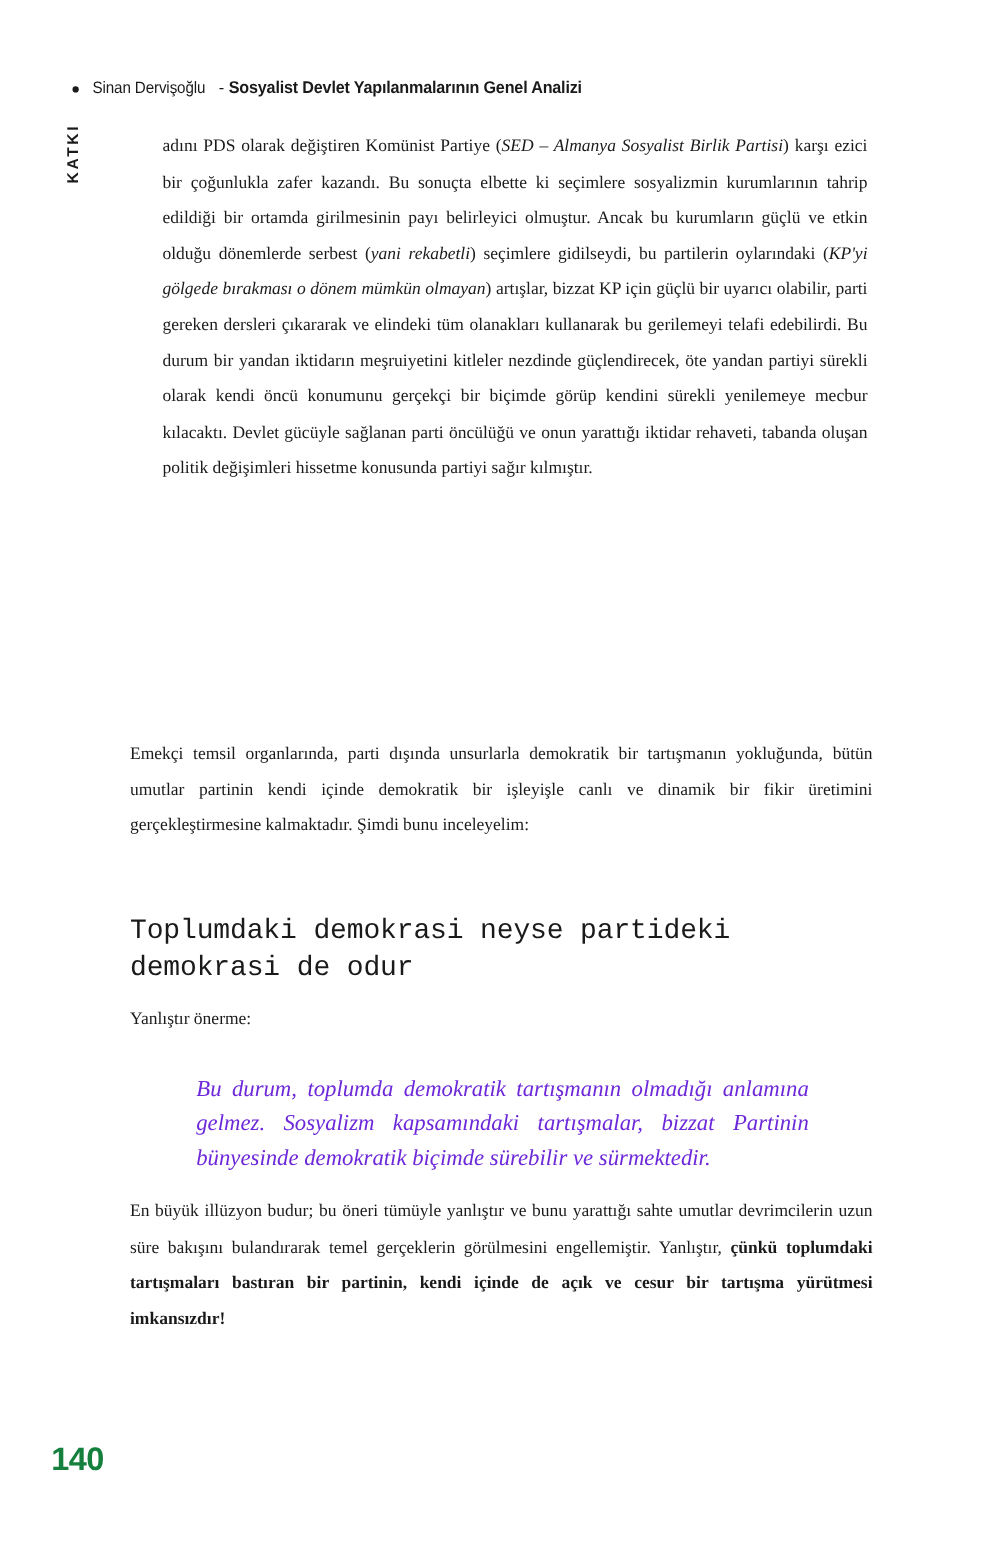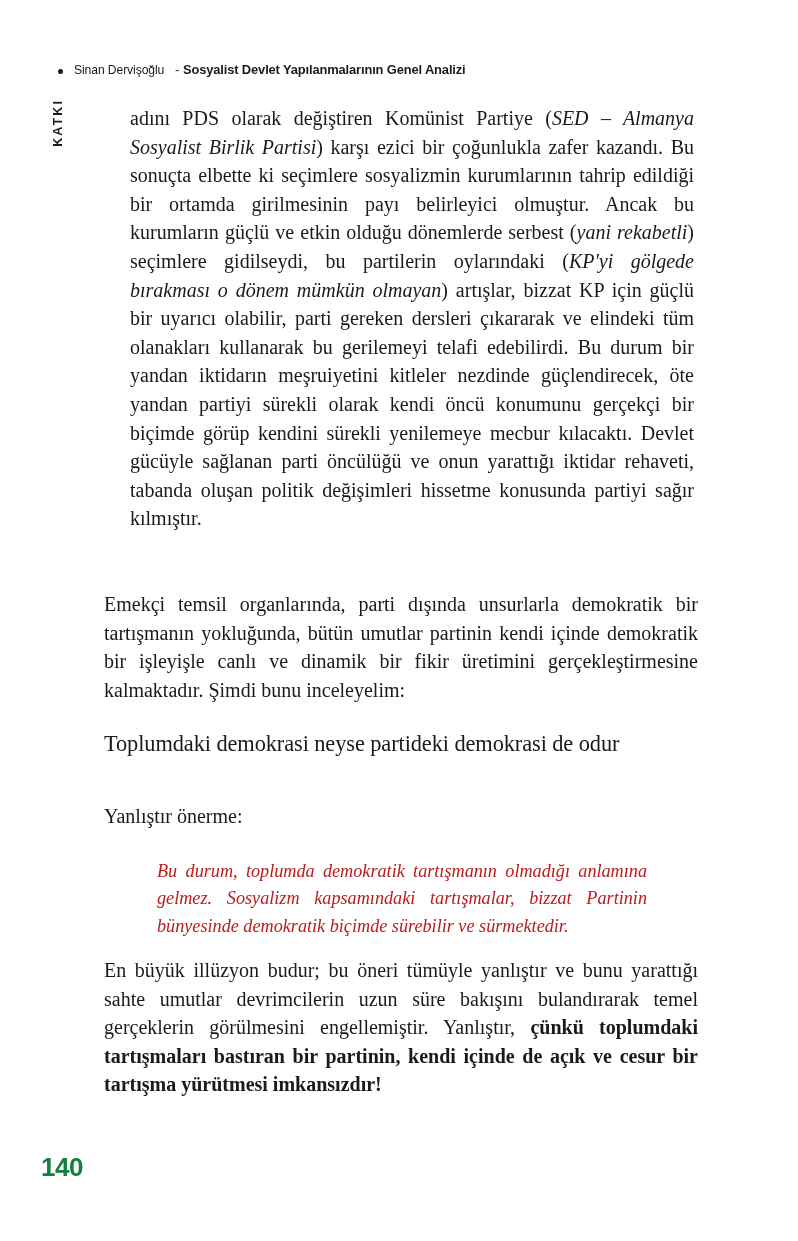--- a/index.html
+++ b/index.html
@@ -91,61 +91,61 @@
     width: 564px;
   }
   .col-b {                 
     position: absolute;
     left: 104px;
     width: 594px;
   }
 
   p.body {
     margin: 0;
-    font-size: 20px;
+    font-size: 14px;
     line-height: 28.6px;
     text-align: justify;
     text-justify: inter-word;
     hyphens: manual;
     color: #1a1a1a;
   }
   p.body i, p.body em { font-style: italic; }
   p.body b, p.body strong { font-weight: 700; }
 
   .blk-2 { top: 590px; }
   .blk-3 { top: 802px; }
   .blk-4 { top: 956px; }
 
   
   .section-heading {
     position: absolute;
     left: 104px;
     top: 729px;
     width: 600px;
     margin: 0;
-    font-family: Liberation Serif, serif;
+    font-family: Liberation Mono, monospace;
     font-size: 22.4px;
     font-weight: 400;
     line-height: 30px;
     letter-spacing: -0.1px;
     color: #1a1a1a;
   }
 
   
   .quote {
     position: absolute;
     left: 157px;
     top: 858px;
     width: 490px;
     margin: 0;
     font-size: 18.2px;
     line-height: 27.4px;
     font-style: italic;
     text-align: justify;
-    color: #b91c1c;
+    color: #6d28d9;
   }
 
   
   .folio {
     position: absolute;
     left: 41px;
     top: 1152px;
     font-family: "Liberation Sans", "DejaVu Sans", sans-serif;
     font-size: 26px;
     font-weight: 700;

